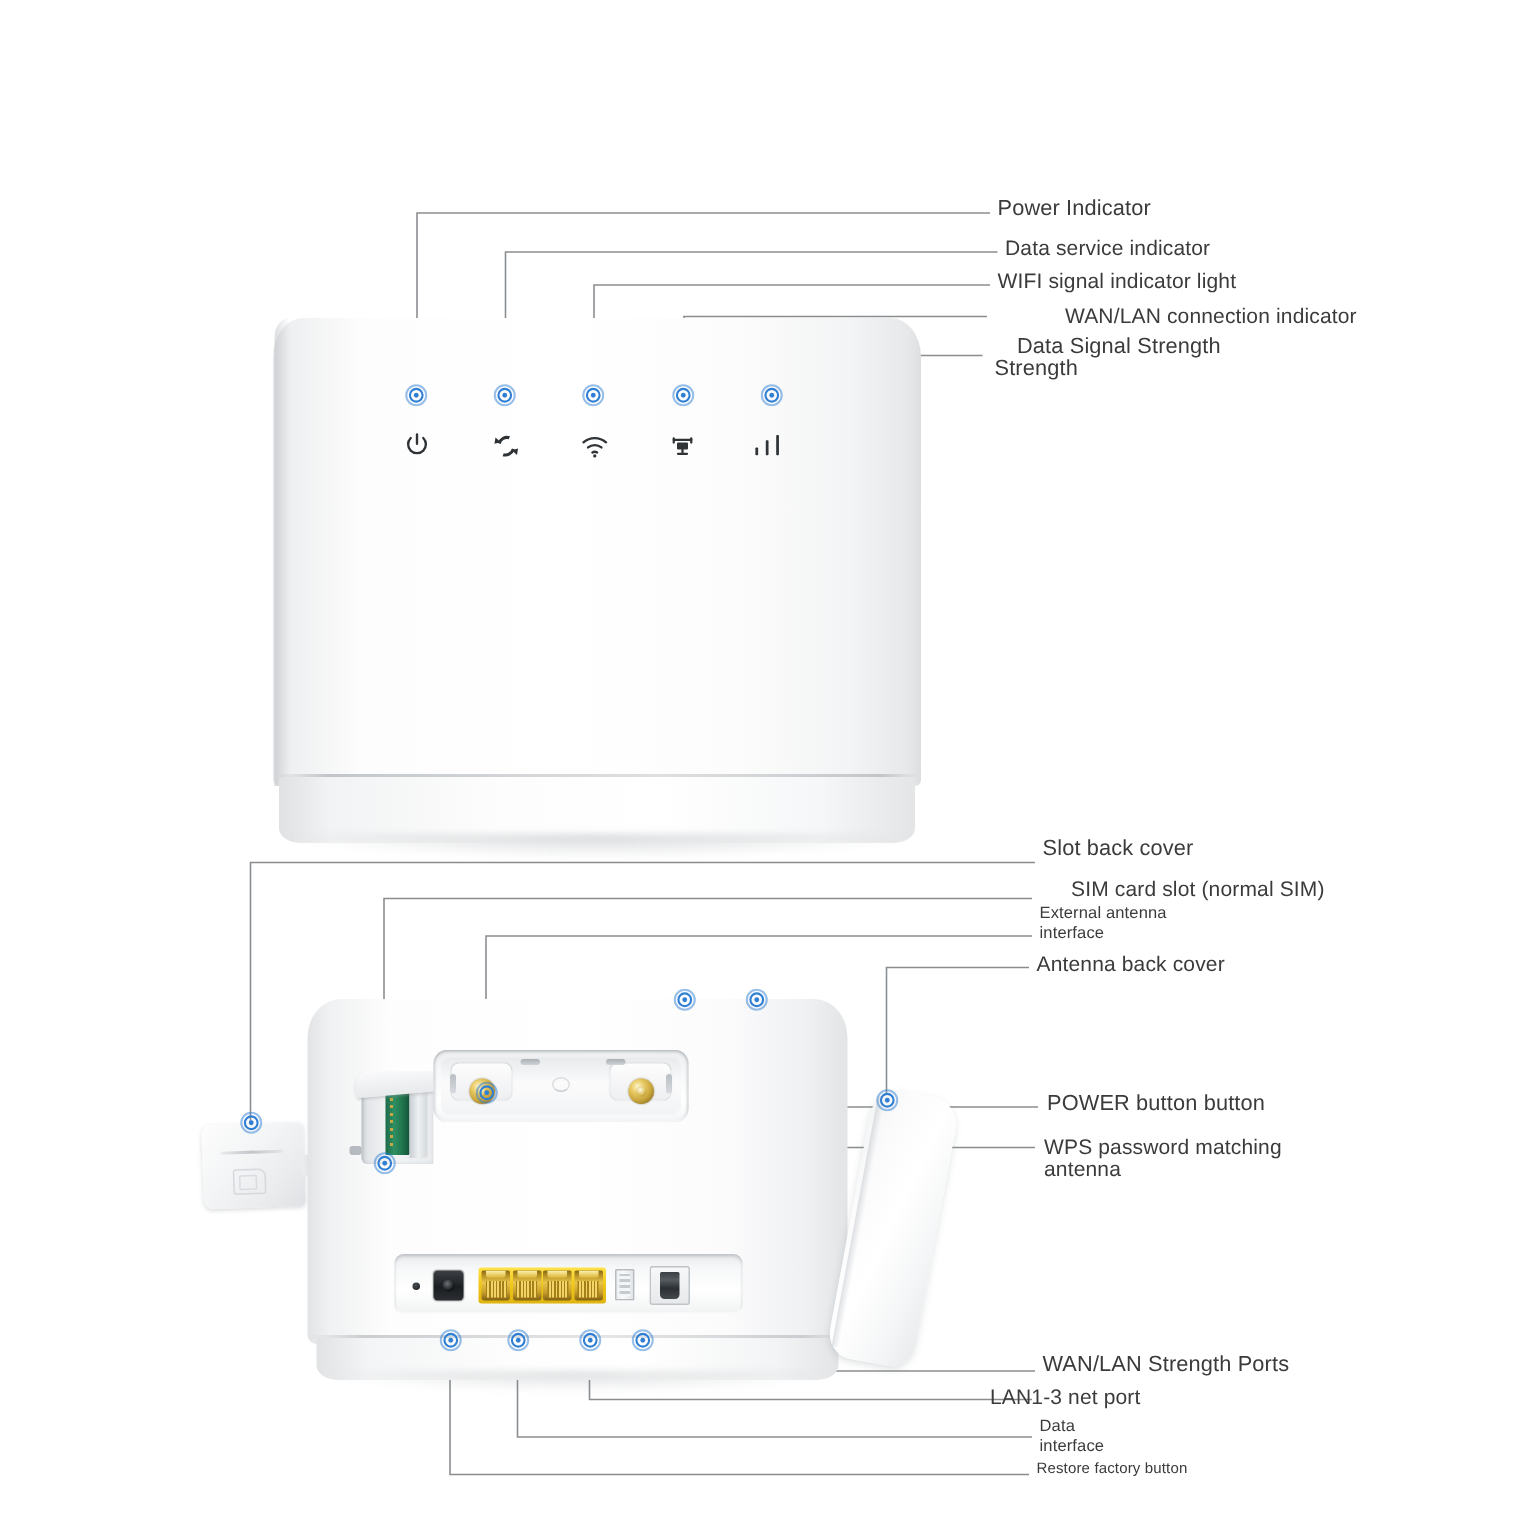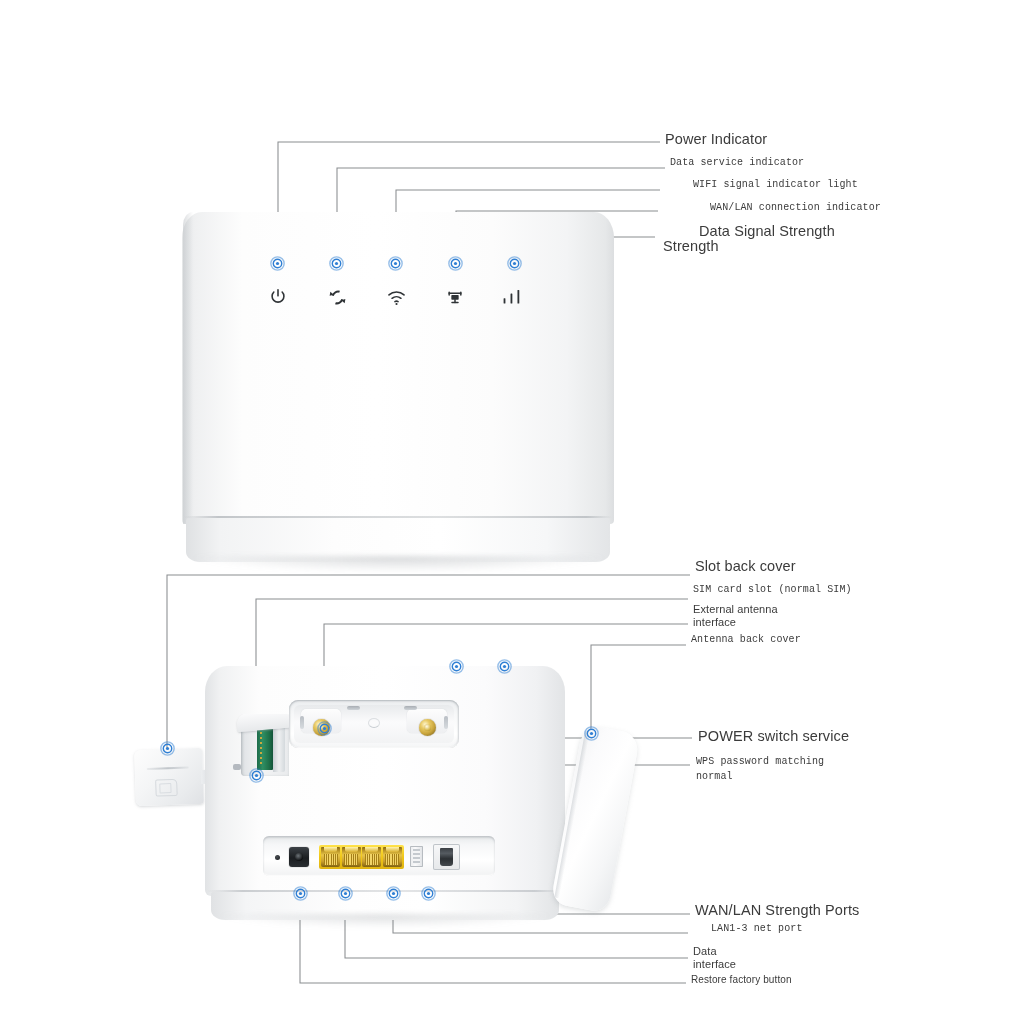--- a/index.html
+++ b/index.html
@@ -28,21 +28,21 @@
   }
   .callout-label {
     position: absolute;
     color: #3b3b3b;
     white-space: pre;
     line-height: 1.08;
     letter-spacing: 0.1px;
     font-family: "Liberation Sans", sans-serif;
   }
   .lbl-lg { font-size: 14.5px; }
-  .lbl-md { font-size: 10px; font-family: Liberation Mono, monospace; }
+  .lbl-md { font-size: 14px; }
   .lbl-sm { font-size: 11px; }
   .lbl-xs { font-size: 10px; }
 
   
   #router-top {
     position: absolute;
     left: 182px; top: 212px;
     width: 432px; height: 352px;
   }
   .top-body {
@@ -675,34 +675,34 @@
   <div style="position:absolute; left:421px; top:886px; width:15px; height:15px;">
     <svg width="15" height="15" viewBox="0 0 16 16">
       <circle cx="8" cy="8" r="7.1" fill="none" stroke="#2f7fd4" stroke-width="1.5" opacity="0.5"></circle>
       <circle cx="8" cy="8" r="4.5" fill="none" stroke="#2f7fd4" stroke-width="1.5"></circle>
       <circle cx="8" cy="8" r="1.7" fill="#2f7fd4"></circle>
     </svg>
   </div>
 
   <div class="callout-label lbl-lg" style="left:665px; top:132px;">Power Indicator</div>
   <div class="callout-label lbl-md" style="left:670px; top:158px;">Data service indicator</div>
-  <div class="callout-label lbl-md" style="left:665px; top:180px;margin-left:28px;">WIFI signal indicator light</div>
+  <div class="callout-label lbl-md" style="left:665px; top:180px;">WIFI signal indicator light</div>
   <div class="callout-label lbl-md" style="left:662px; top:203px;margin-left:48px;">WAN/LAN connection indicator</div>
-  <div class="callout-label lbl-lg" style="left:699px; top:224px;">Data Signal Strength</div>
+  <div class="callout-label lbl-lg" style="left:678px; top:224px;">Data Signal Strength</div>
   <div class="callout-label lbl-lg" style="left:663px; top:239px;">Strength</div>
 
   <div class="callout-label lbl-lg" style="left:695px; top:559px;">Slot back cover</div>
-  <div class="callout-label lbl-md" style="left:693px; top:585px;">SIM card slot (normal SIM)</div>
+  <div class="callout-label lbl-md" style="left:714px; top:585px;">SIM card slot (normal SIM)</div>
   <div class="callout-label lbl-sm" style="left:693px; top:604px;">External antenna</div>
   <div class="callout-label lbl-sm" style="left:693px; top:617px;">interface</div>
   <div class="callout-label lbl-md" style="left:691px; top:635px;">Antenna back cover</div>
 
-  <div class="callout-label lbl-lg" style="left:698px; top:729px;">POWER switch service</div>
+  <div class="callout-label lbl-lg" style="left:698px; top:729px;">POWER button button</div>
   <div class="callout-label lbl-md" style="left:696px; top:757px;">WPS password matching</div>
-  <div class="callout-label lbl-md" style="left:696px; top:772px;">normal</div>
+  <div class="callout-label lbl-md" style="left:696px; top:772px;">antenna</div>
 
   <div class="callout-label lbl-lg" style="left:695px; top:903px;">WAN/LAN Strength Ports</div>
-  <div class="callout-label lbl-md" style="left:711px; top:924px;">LAN1-3 net port</div>
+  <div class="callout-label lbl-md" style="left:660px; top:924px;">LAN1-3 net port</div>
   <div class="callout-label lbl-sm" style="left:693px; top:946px;">Data</div>
   <div class="callout-label lbl-sm" style="left:693px; top:959px;">interface</div>
   <div class="callout-label lbl-xs" style="left:691px; top:975px;">Restore factory button</div>
 
 </div>
 
 </body></html>

